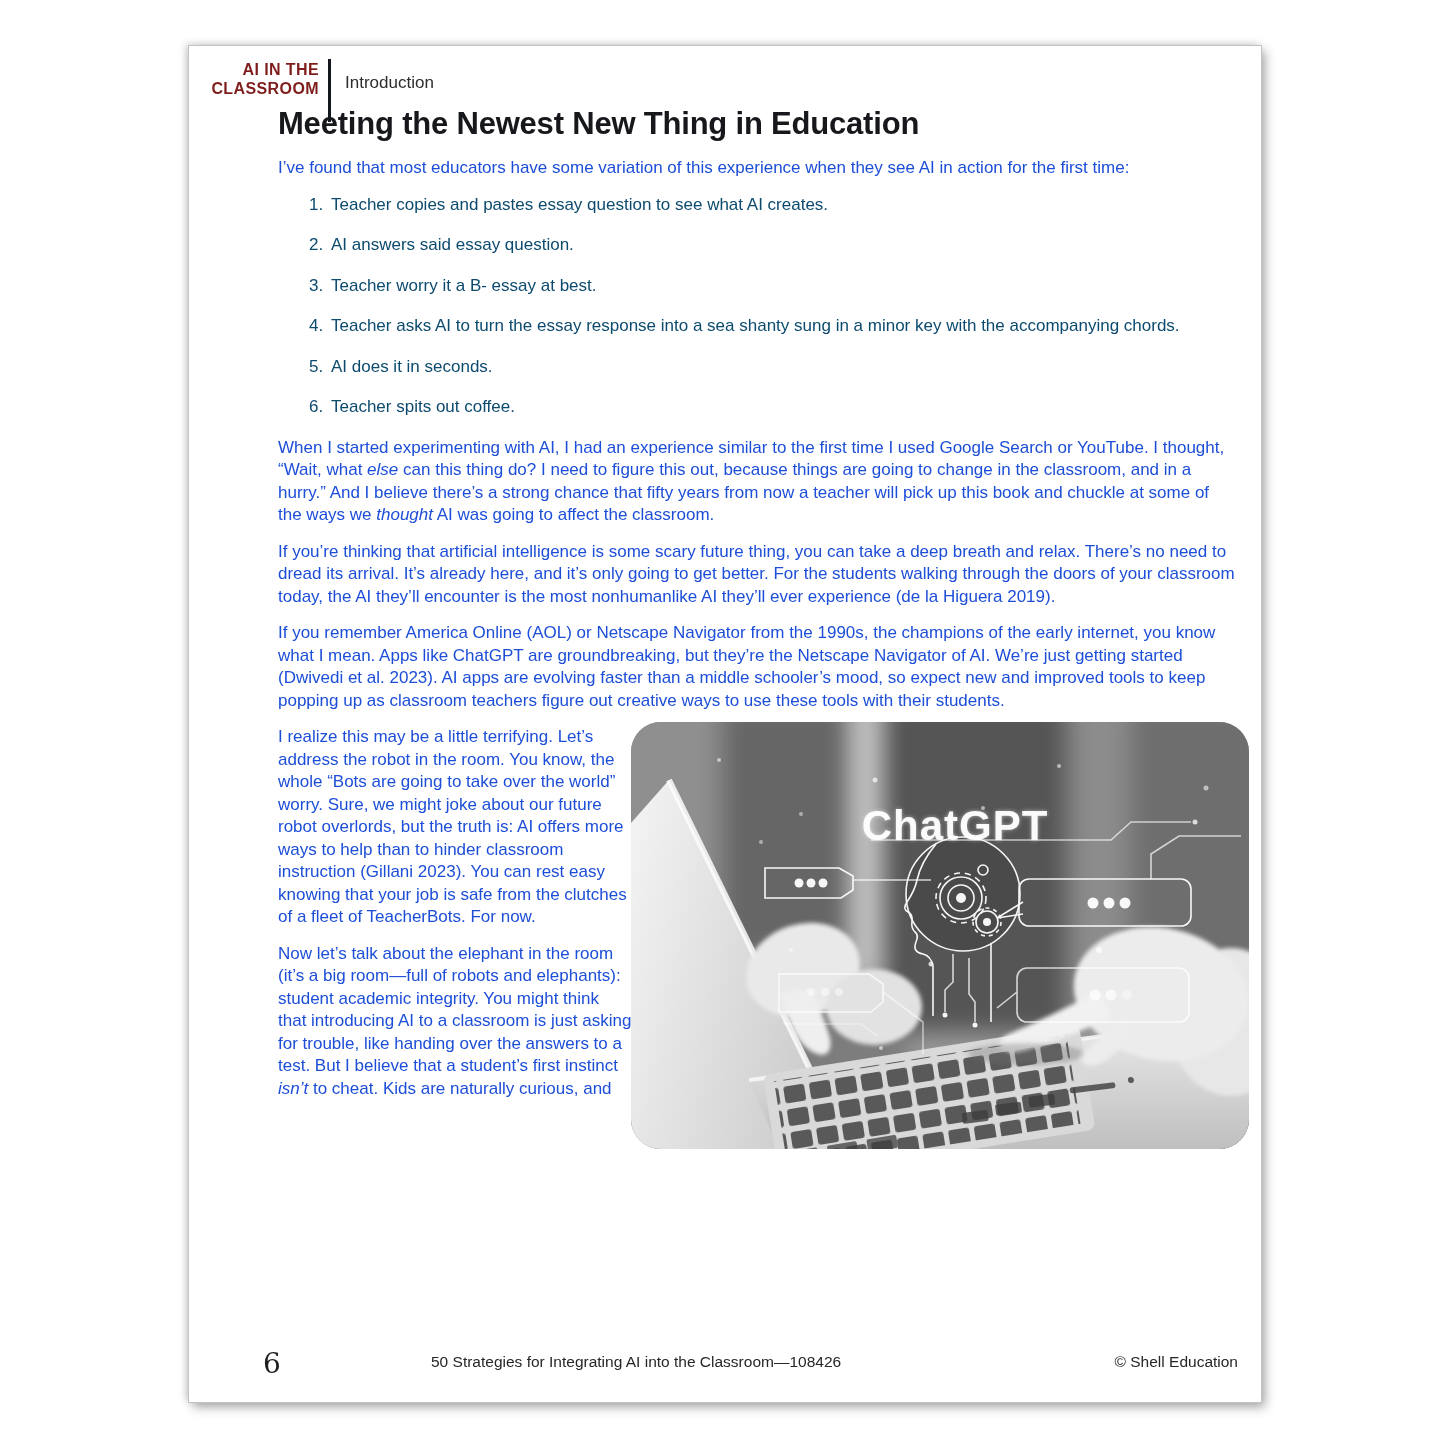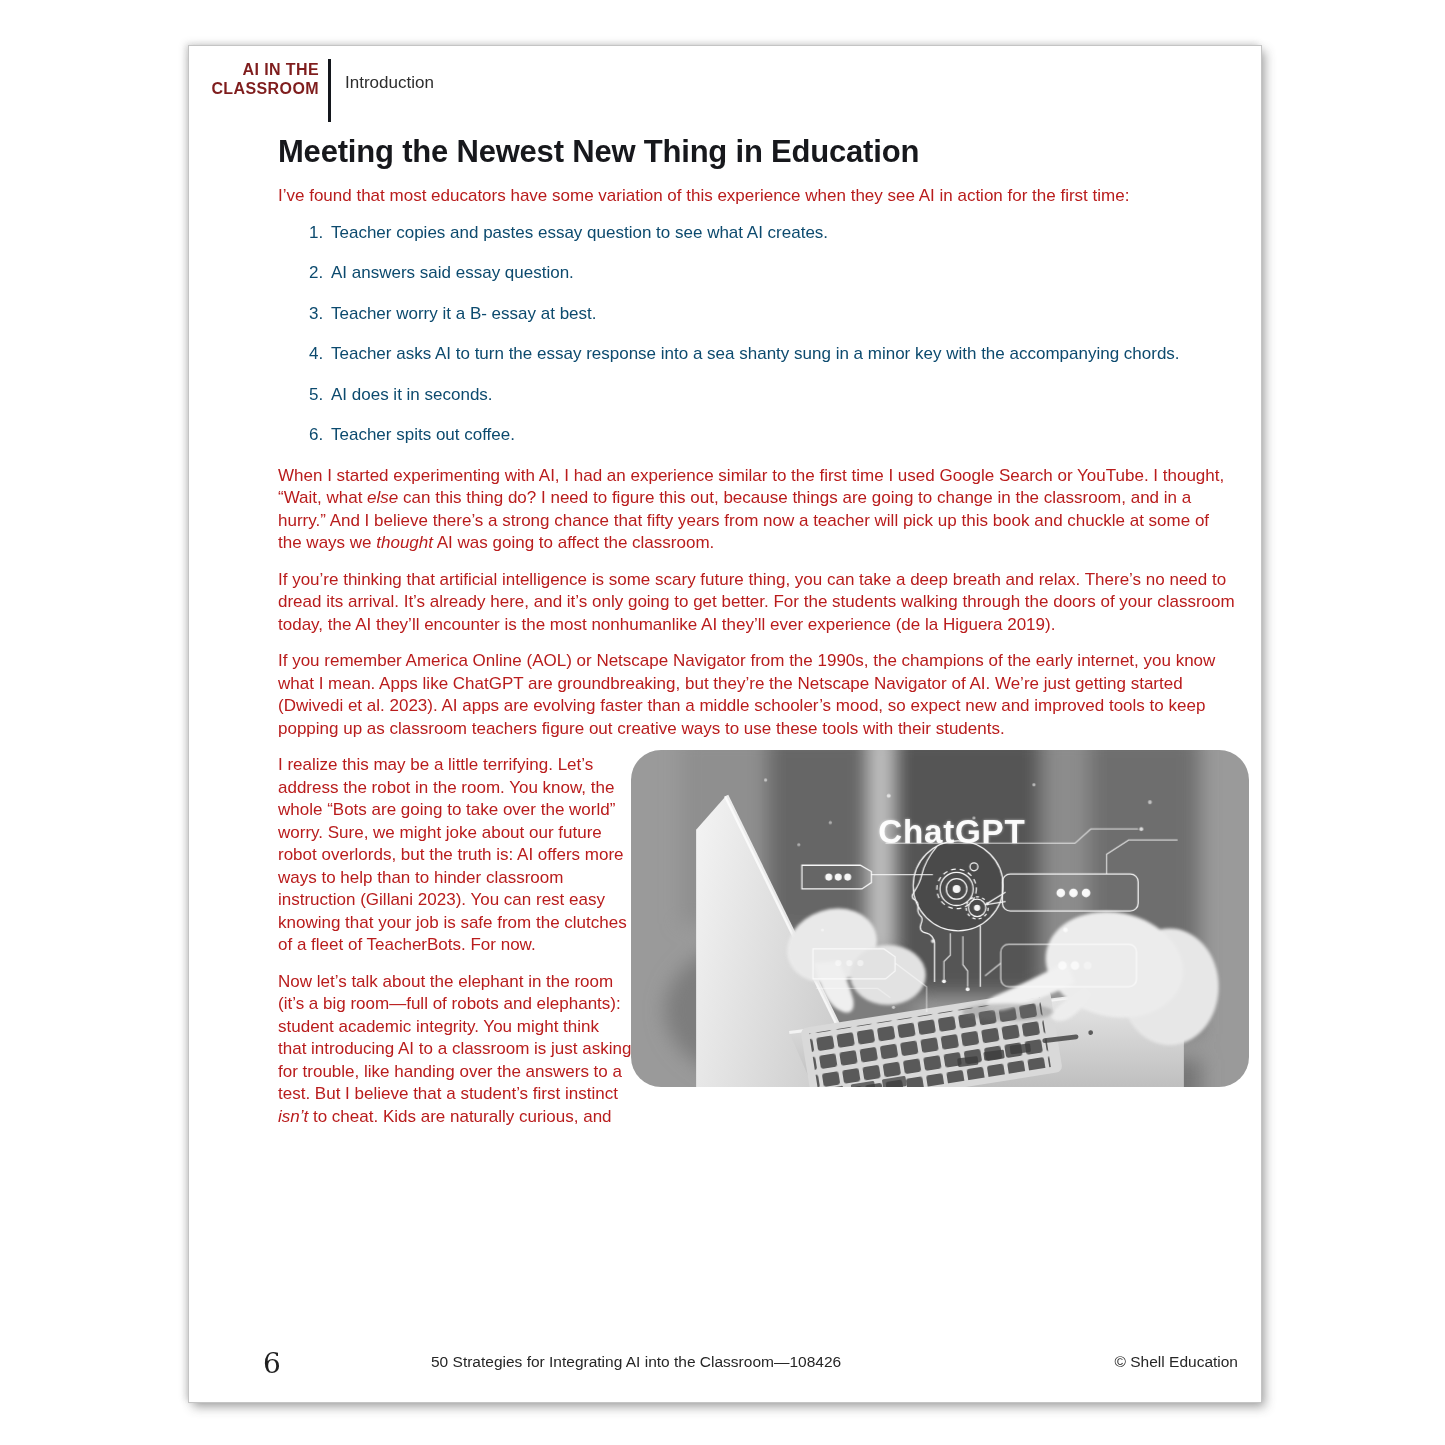--- a/index.html
+++ b/index.html
@@ -14,32 +14,32 @@
     box-shadow:0 0 0 1px #c4c4c4, 4px 5px 10px rgba(60,60,60,.45), -3px -2px 7px rgba(90,90,90,.28);
   }
   
   .hdr-logo{
     position:absolute;left:22px;top:15px;width:108px;text-align:right;
     font-weight:bold;font-size:16px;line-height:18.5px;letter-spacing:.4px;color:#7f1d1d;
   }
   .hdr-rule{position:absolute;left:139px;top:13px;width:3px;height:63px;background:#14171d;}
   .hdr-section{position:absolute;left:156px;top:27px;font-size:17px;color:#2d2d2d;}
   
-  .content{position:absolute;left:89px;top:0;width:958px;padding-top:88px;}
+  .content{position:absolute;left:89px;top:0;width:958px;padding-top:60px;}
   h1{margin:0 0 15px;font-size:31px;line-height:36px;font-weight:bold;color:#17181c;letter-spacing:-.2px;}
-  .bodytext{font-size:17px;line-height:22.5px;color:#b91c1c;margin:0 0 14px;}
+  .bodytext{font-size:17px;line-height:22.5px;color:#1d4ed8;margin:0 0 14px;}
   ol.steps{margin:2px 0 14px;padding:0 0 0 50px;}
   ol.steps li{font-size:17px;line-height:22.5px;color:#0c4a6e;margin-bottom:18px;padding-left:3px;}
   .it{font-style:italic;}
   
   .two-col{position:relative;width:958px;min-height:500px;}
   .col-text{width:354px;}
   .col-text p{margin:0 0 14px;}
   .photo{
-    position:absolute;left:353px;top:-4px;width:618px;height:337px;
+    position:absolute;left:353px;top:-4px;width:618px;height:427px;
     border-radius:30px;overflow:hidden;background:#9a9a9a;
   }
   .photo svg{display:block;width:100%;height:100%;}
   
   .footer-num{position:absolute;left:74px;bottom:22px;font-family:"DejaVu Serif", serif;font-size:28px;color:#1f1f1f;}
   .footer-center{position:absolute;left:242px;bottom:31px;font-size:15.5px;color:#262626;}
   .footer-right{position:absolute;right:23px;bottom:31px;font-size:15.5px;color:#262626;text-align:right;}
 </style>
 </head>
 <body>

